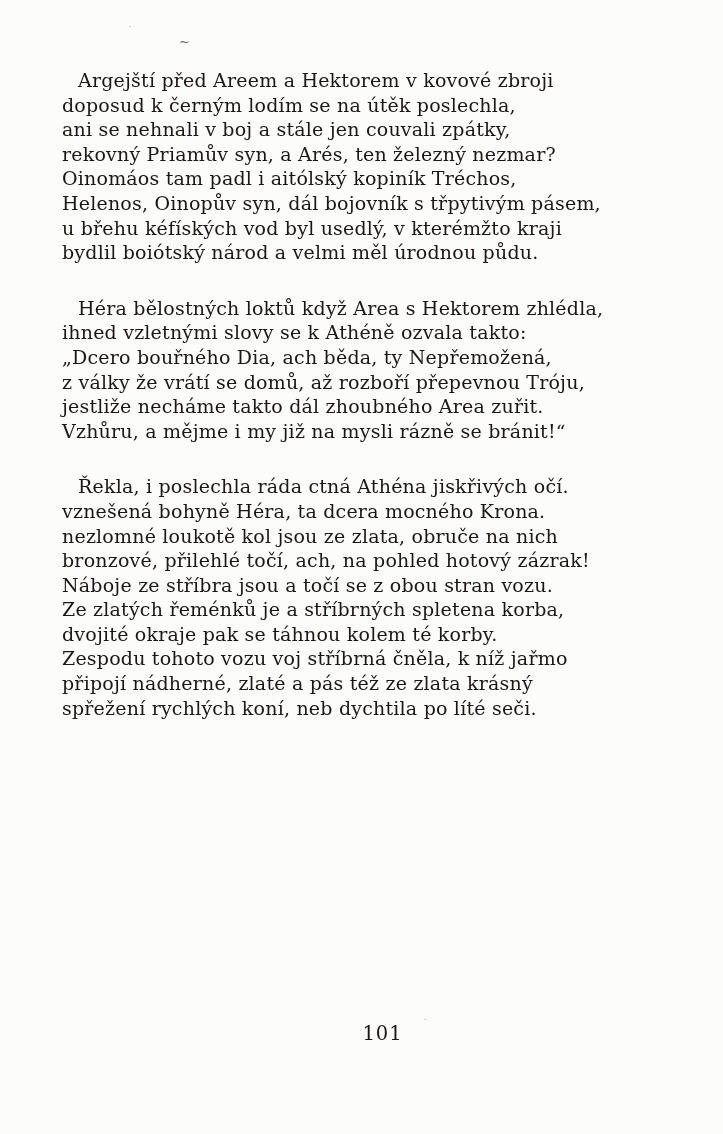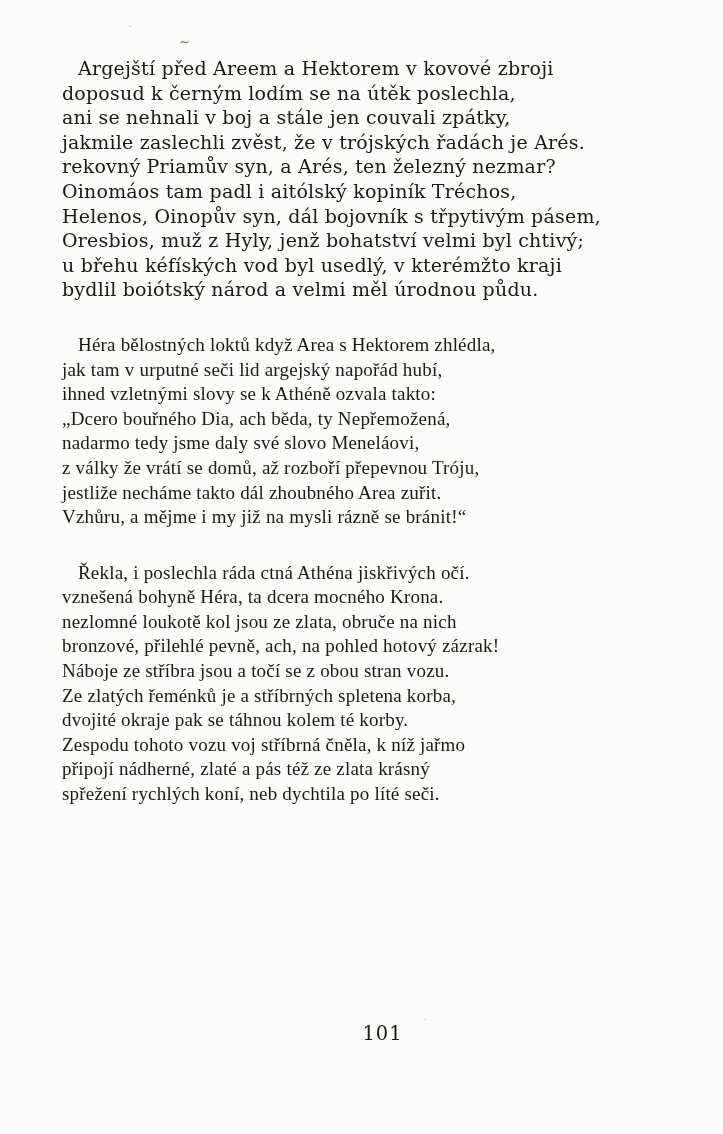--- a/index.html
+++ b/index.html
@@ -11,29 +11,28 @@
     height: 1134px;
     background: #fcfcfa;
     position: relative;
     overflow: hidden;
     font-family: "DejaVu Serif", "Liberation Serif", serif;
     color: #1b1714;
   }
   .page-text {
     position: absolute;
     left: 62px;
-    top: 56px;
+    top: 68px;
     width: 614px;
   }
   .verse {
     margin: 0;
   }
   .verse + .verse {
     margin-top: 31px;
-    font-family: Liberation Serif, serif;
   }
   .verse-line {
     font-size: 19px;
     line-height: 24.6px;
     letter-spacing: 0.2px;
     white-space: nowrap;
   }
   .verse-line.first {
     text-indent: 16px;
   }
@@ -66,45 +65,41 @@
 <span class="artifact dot">.</span>
 <span class="artifact tilde">~</span>
 <span class="artifact speck">"</span>
 
 <div class="page-text">
 
   <div class="verse">
     <div class="verse-line first">Argejští před Areem a Hektorem v kovové zbroji</div>
     <div class="verse-line">doposud k černým lodím se na útěk poslechla,</div>
     <div class="verse-line">ani se nehnali v boj a stále jen couvali zpátky,</div>
-    <div class="verse-line">jakmile zaslechli zvěst, že v trójských řadách je Arés.</div>
     <div class="verse-line">rekovný Priamův syn, a Arés, ten železný nezmar?</div>
     <div class="verse-line">Oinomáos tam padl i aitólský kopiník Tréchos,</div>
     <div class="verse-line">Helenos, Oinopův syn, dál bojovník s třpytivým pásem,</div>
-    <div class="verse-line">Oresbios, muž z Hyly, jenž bohatství velmi byl chtivý;</div>
     <div class="verse-line">u břehu kéfíských vod byl usedlý, v kterémžto kraji</div>
     <div class="verse-line">bydlil boiótský národ a velmi měl úrodnou půdu.</div>
   </div>
 
   <div class="verse">
     <div class="verse-line first">Héra bělostných loktů když Area s Hektorem zhlédla,</div>
-    <div class="verse-line">jak tam v urputné seči lid argejský napořád hubí,</div>
     <div class="verse-line">ihned vzletnými slovy se k Athéně ozvala takto:</div>
     <div class="verse-line">„Dcero bouřného Dia, ach běda, ty Nepřemožená,</div>
-    <div class="verse-line">nadarmo tedy jsme daly své slovo Meneláovi,</div>
     <div class="verse-line">z války že vrátí se domů, až rozboří přepevnou Tróju,</div>
     <div class="verse-line">jestliže necháme takto dál zhoubného Area zuřit.</div>
     <div class="verse-line">Vzhůru, a mějme i my již na mysli rázně se bránit!“</div>
   </div>
 
   <div class="verse">
     <div class="verse-line first">Řekla, i poslechla ráda ctná Athéna jiskřivých očí.</div>
     <div class="verse-line">vznešená bohyně Héra, ta dcera mocného Krona.</div>
     <div class="verse-line">nezlomné loukotě kol jsou ze zlata, obruče na nich</div>
-    <div class="verse-line">bronzové, přilehlé pevně, ach, na pohled hotový zázrak!</div>
+    <div class="verse-line">bronzové, přilehlé točí, ach, na pohled hotový zázrak!</div>
     <div class="verse-line">Náboje ze stříbra jsou a točí se z obou stran vozu.</div>
     <div class="verse-line">Ze zlatých řeménků je a stříbrných spletena korba,</div>
     <div class="verse-line">dvojité okraje pak se táhnou kolem té korby.</div>
     <div class="verse-line">Zespodu tohoto vozu voj stříbrná čněla, k níž jařmo</div>
     <div class="verse-line">připojí nádherné, zlaté a pás též ze zlata krásný</div>
     <div class="verse-line">spřežení rychlých koní, neb dychtila po líté seči.</div>
   </div>
 
 </div>
 

